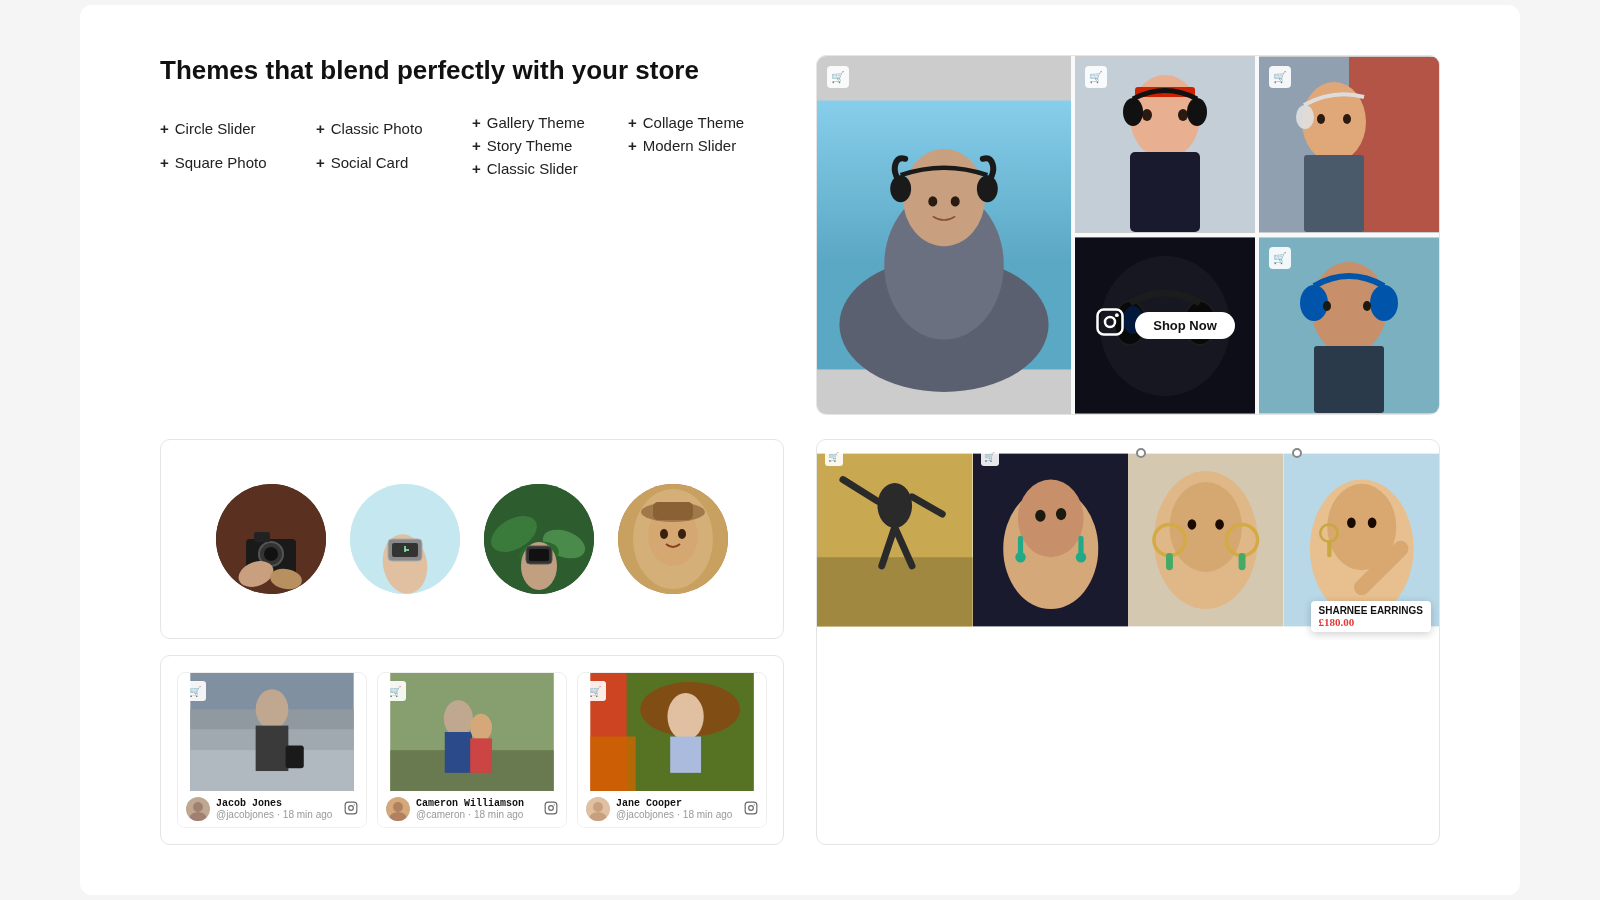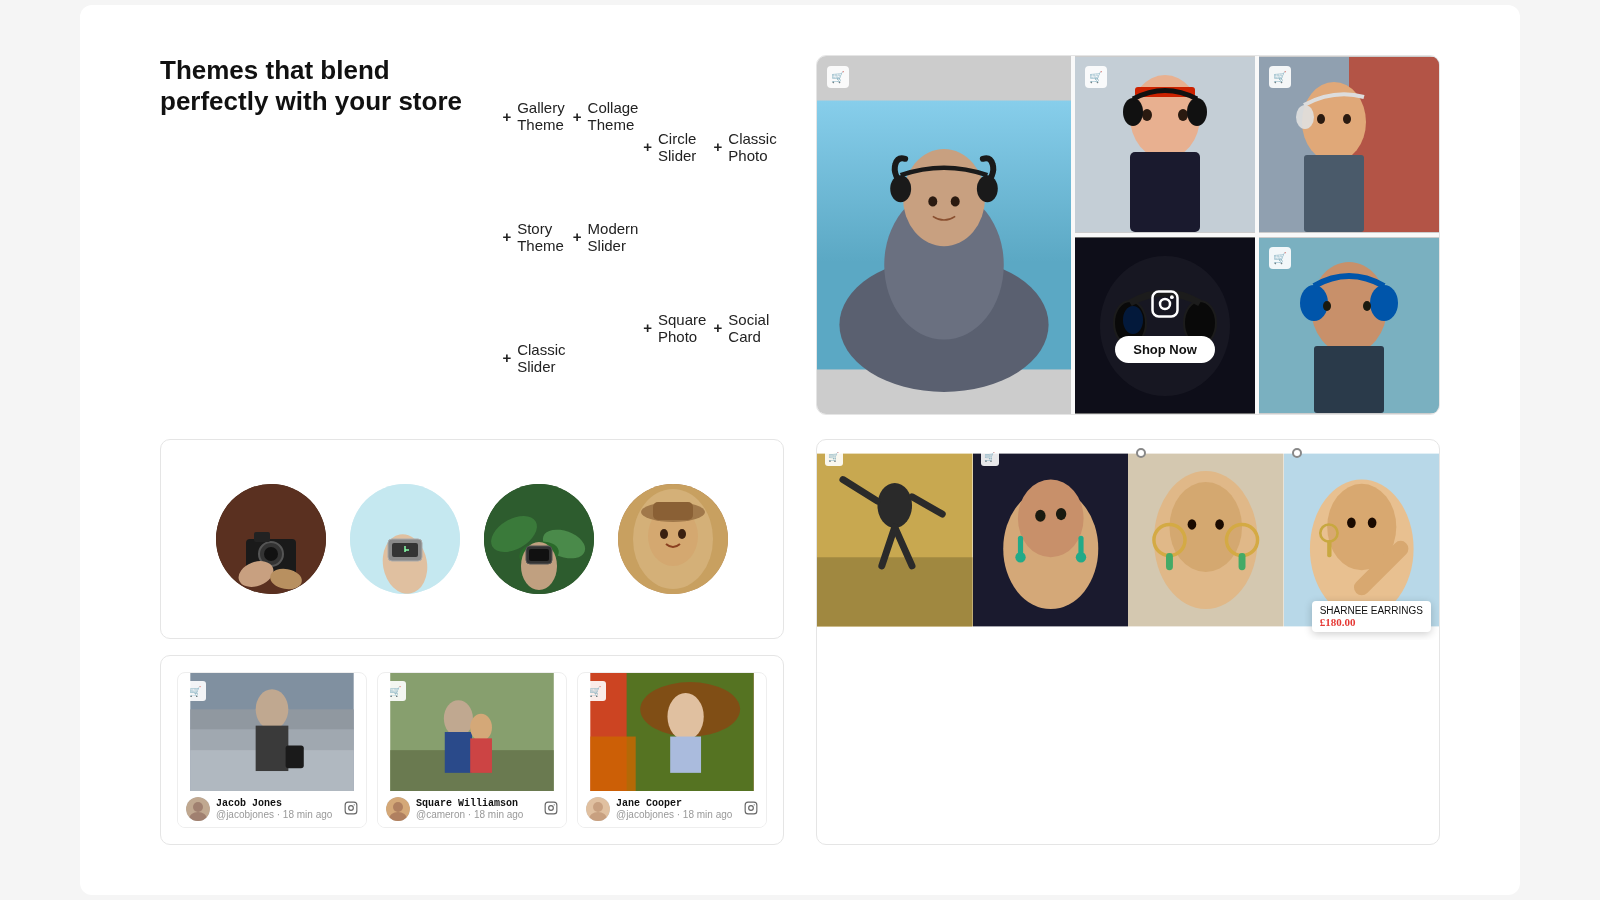--- a/index.html
+++ b/index.html
@@ -20,21 +20,21 @@
       padding: 60px 80px;
       display: grid;
       grid-template-columns: 1fr 1fr;
       grid-template-rows: auto auto;
       gap: 32px 60px;
     }
 
     
     .left-top {
       display: flex;
-      flex-direction: row;
+      flex-direction: column;
       gap: 16px;
     }
     .main-title {
       font-size: 26px;
       font-weight: 700;
       color: #111;
       margin-bottom: 8px;
     }
     .theme-list {
       display: grid;
@@ -85,21 +85,21 @@
       display: flex;
       align-items: center;
       justify-content: center;
       font-size: 11px;
     }
     .shop-now-overlay {
       position: absolute;
       inset: 0;
       background: rgba(0,0,0,0.45);
       display: flex;
-      flex-direction: column;
+      flex-direction: row;
       align-items: center;
       justify-content: center;
       gap: 10px;
     }
     .shop-now-overlay .ig-icon {
       font-size: 28px;
       color: white;
     }
     .shop-now-btn {
       background: white;
@@ -226,21 +226,21 @@
       bottom: 8px;
       right: 8px;
       background: white;
       border-radius: 4px;
       padding: 4px 8px;
       box-shadow: 0 2px 8px rgba(0,0,0,0.2);
       z-index: 2;
     }
     .br-tag-name {
       font-size: 10px;
-      font-weight: 400;
+      font-weight: 700;
       color: #111;
     }
     .br-tag-price {
       font-size: 11px;
       font-weight: 700;
       color: #e53935;
       font-family: Liberation Serif, serif;
     }
 
     
@@ -272,47 +272,47 @@
 
 <div class="page-wrapper">
 
   <div class="top-section">
 
     <div class="left-top">
       <h2 class="main-title">Themes that blend perfectly with your store</h2>
       <div style="display:grid; grid-template-columns:1fr 1fr; gap:6px 0; margin-top:4px;">
         <ul class="theme-list">
           <li>
-              <span>Gallery Theme</span>
-            </li>
-          <li>
-              <span>Collage Theme</span>
-            </li>
-          <li>
-              <span>Story Theme</span>
-            </li>
-          <li>
-              <span>Modern Slider</span>
-            </li>
-          <li>
-              <span>Classic Slider</span>
+              <span>Circle Slider</span>
+            </li>
+          <li>
+              <span>Classic Photo</span>
+            </li>
+          <li>
+              <span>Square Photo</span>
+            </li>
+          <li>
+              <span>Social Card</span>
             </li>
         </ul>
         <ul class="theme-list">
           <li>
-              <span>Circle Slider</span>
-            </li>
-          <li>
-              <span>Classic Photo</span>
-            </li>
-          <li>
-              <span>Square Photo</span>
-            </li>
-          <li>
-              <span>Social Card</span>
+              <span>Gallery Theme</span>
+            </li>
+          <li>
+              <span>Collage Theme</span>
+            </li>
+          <li>
+              <span>Story Theme</span>
+            </li>
+          <li>
+              <span>Modern Slider</span>
+            </li>
+          <li>
+              <span>Classic Slider</span>
             </li>
         </ul>
       </div>
     </div>
 
     <div class="right-top">
 
       <div class="gallery-cell main">
         <div class="gallery-badge">🛒</div>
         <svg class="photo" viewBox="0 0 340 360" xmlns="http://www.w3.org/2000/svg">
@@ -527,21 +527,21 @@
           </div>
           <div class="social-card-footer">
             <div class="avatar-circle">
               <svg viewBox="0 0 24 24" width="24" height="24">
                 <circle cx="12" cy="12" r="12" fill="#d4a878"></circle>
                 <circle cx="12" cy="10" r="5" fill="#b08060"></circle>
                 <ellipse cx="12" cy="22" rx="9" ry="7" fill="#b08060"></ellipse>
               </svg>
             </div>
             <div class="user-info">
-              <div class="user-name">Square Williamson</div>
+              <div class="user-name">Cameron Williamson</div>
               <div class="user-handle"><span>@cameron</span> · <span>18 min ago</span></div>
             </div>
             <span class="ig-small">
               <svg width="14" height="14" viewBox="0 0 24 24" fill="none" stroke="#666" stroke-width="2">
                 <rect x="2" y="2" width="20" height="20" rx="5"></rect>
                 <circle cx="12" cy="12" r="4"></circle>
                 <circle cx="17.5" cy="6.5" r="1" fill="#666" stroke="none"></circle>
               </svg>
             </span>
           </div>

